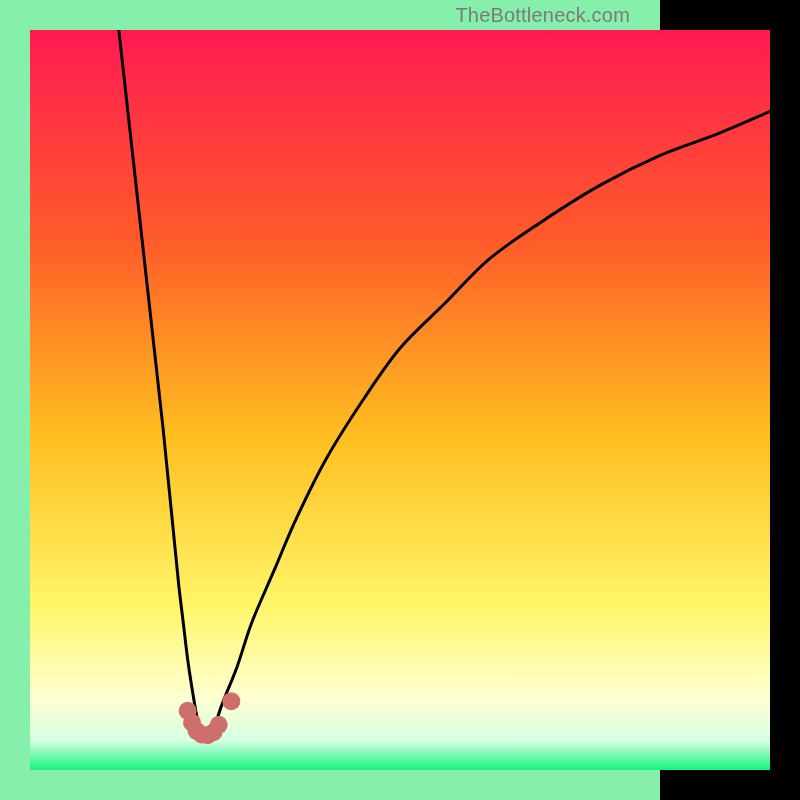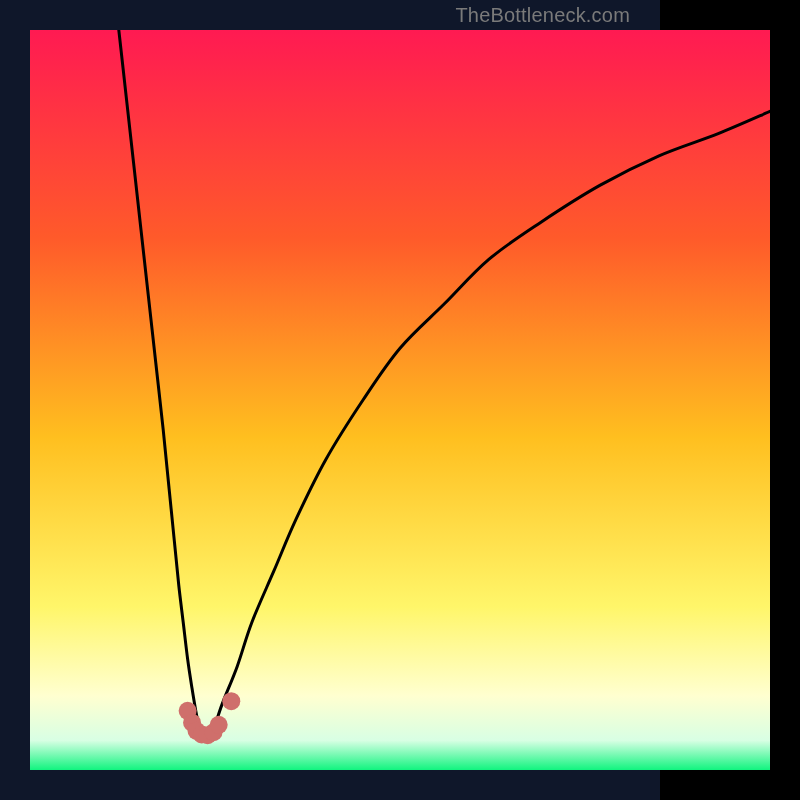--- a/index.html
+++ b/index.html
@@ -8,21 +8,21 @@
     width: 800px;
     height: 800px;
     background: #000;
     overflow: hidden;
     font-family: Arial, Helvetica, sans-serif;
   }
   .frame {
     position: absolute;
     top: 0; left: 0;
     width: 660px; height: 800px;
-    background: #0f172a;
+    background: #86efac;
   }
   .plot-area {
     position: absolute;
     left: 30px;
     top: 30px;
     width: 740px;
     height: 740px;
     overflow: hidden;
   }
   .gradient {

